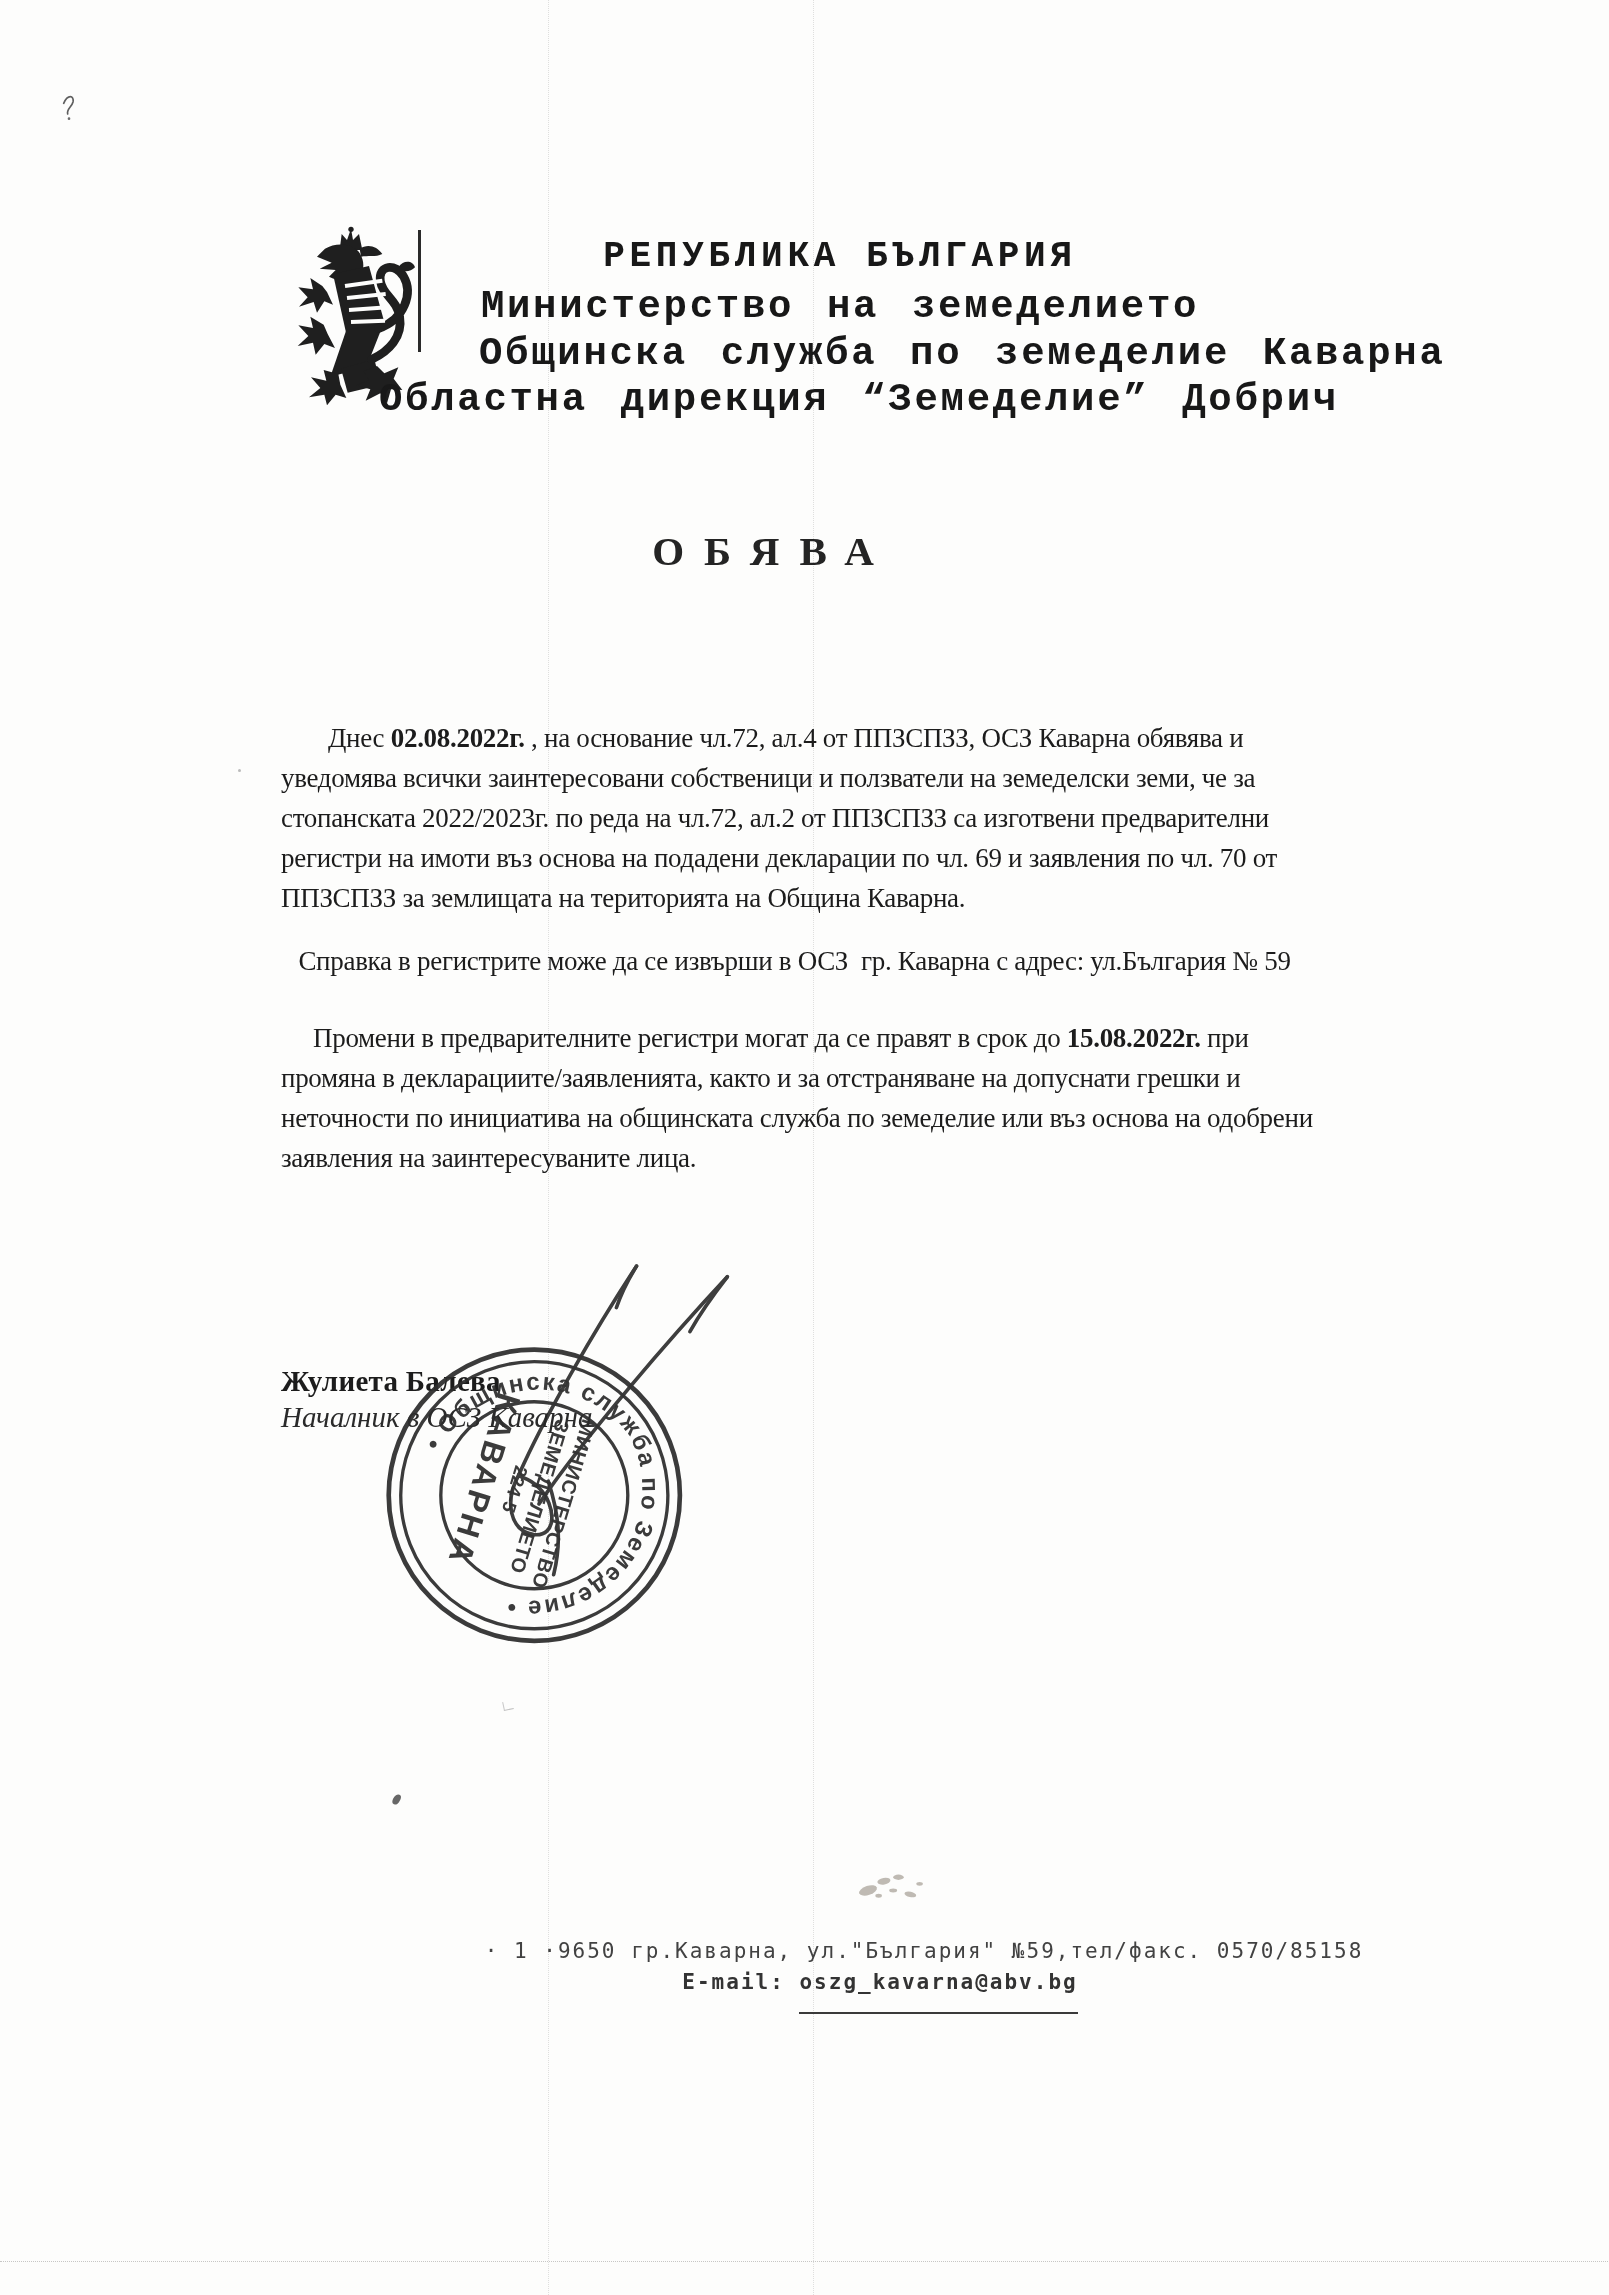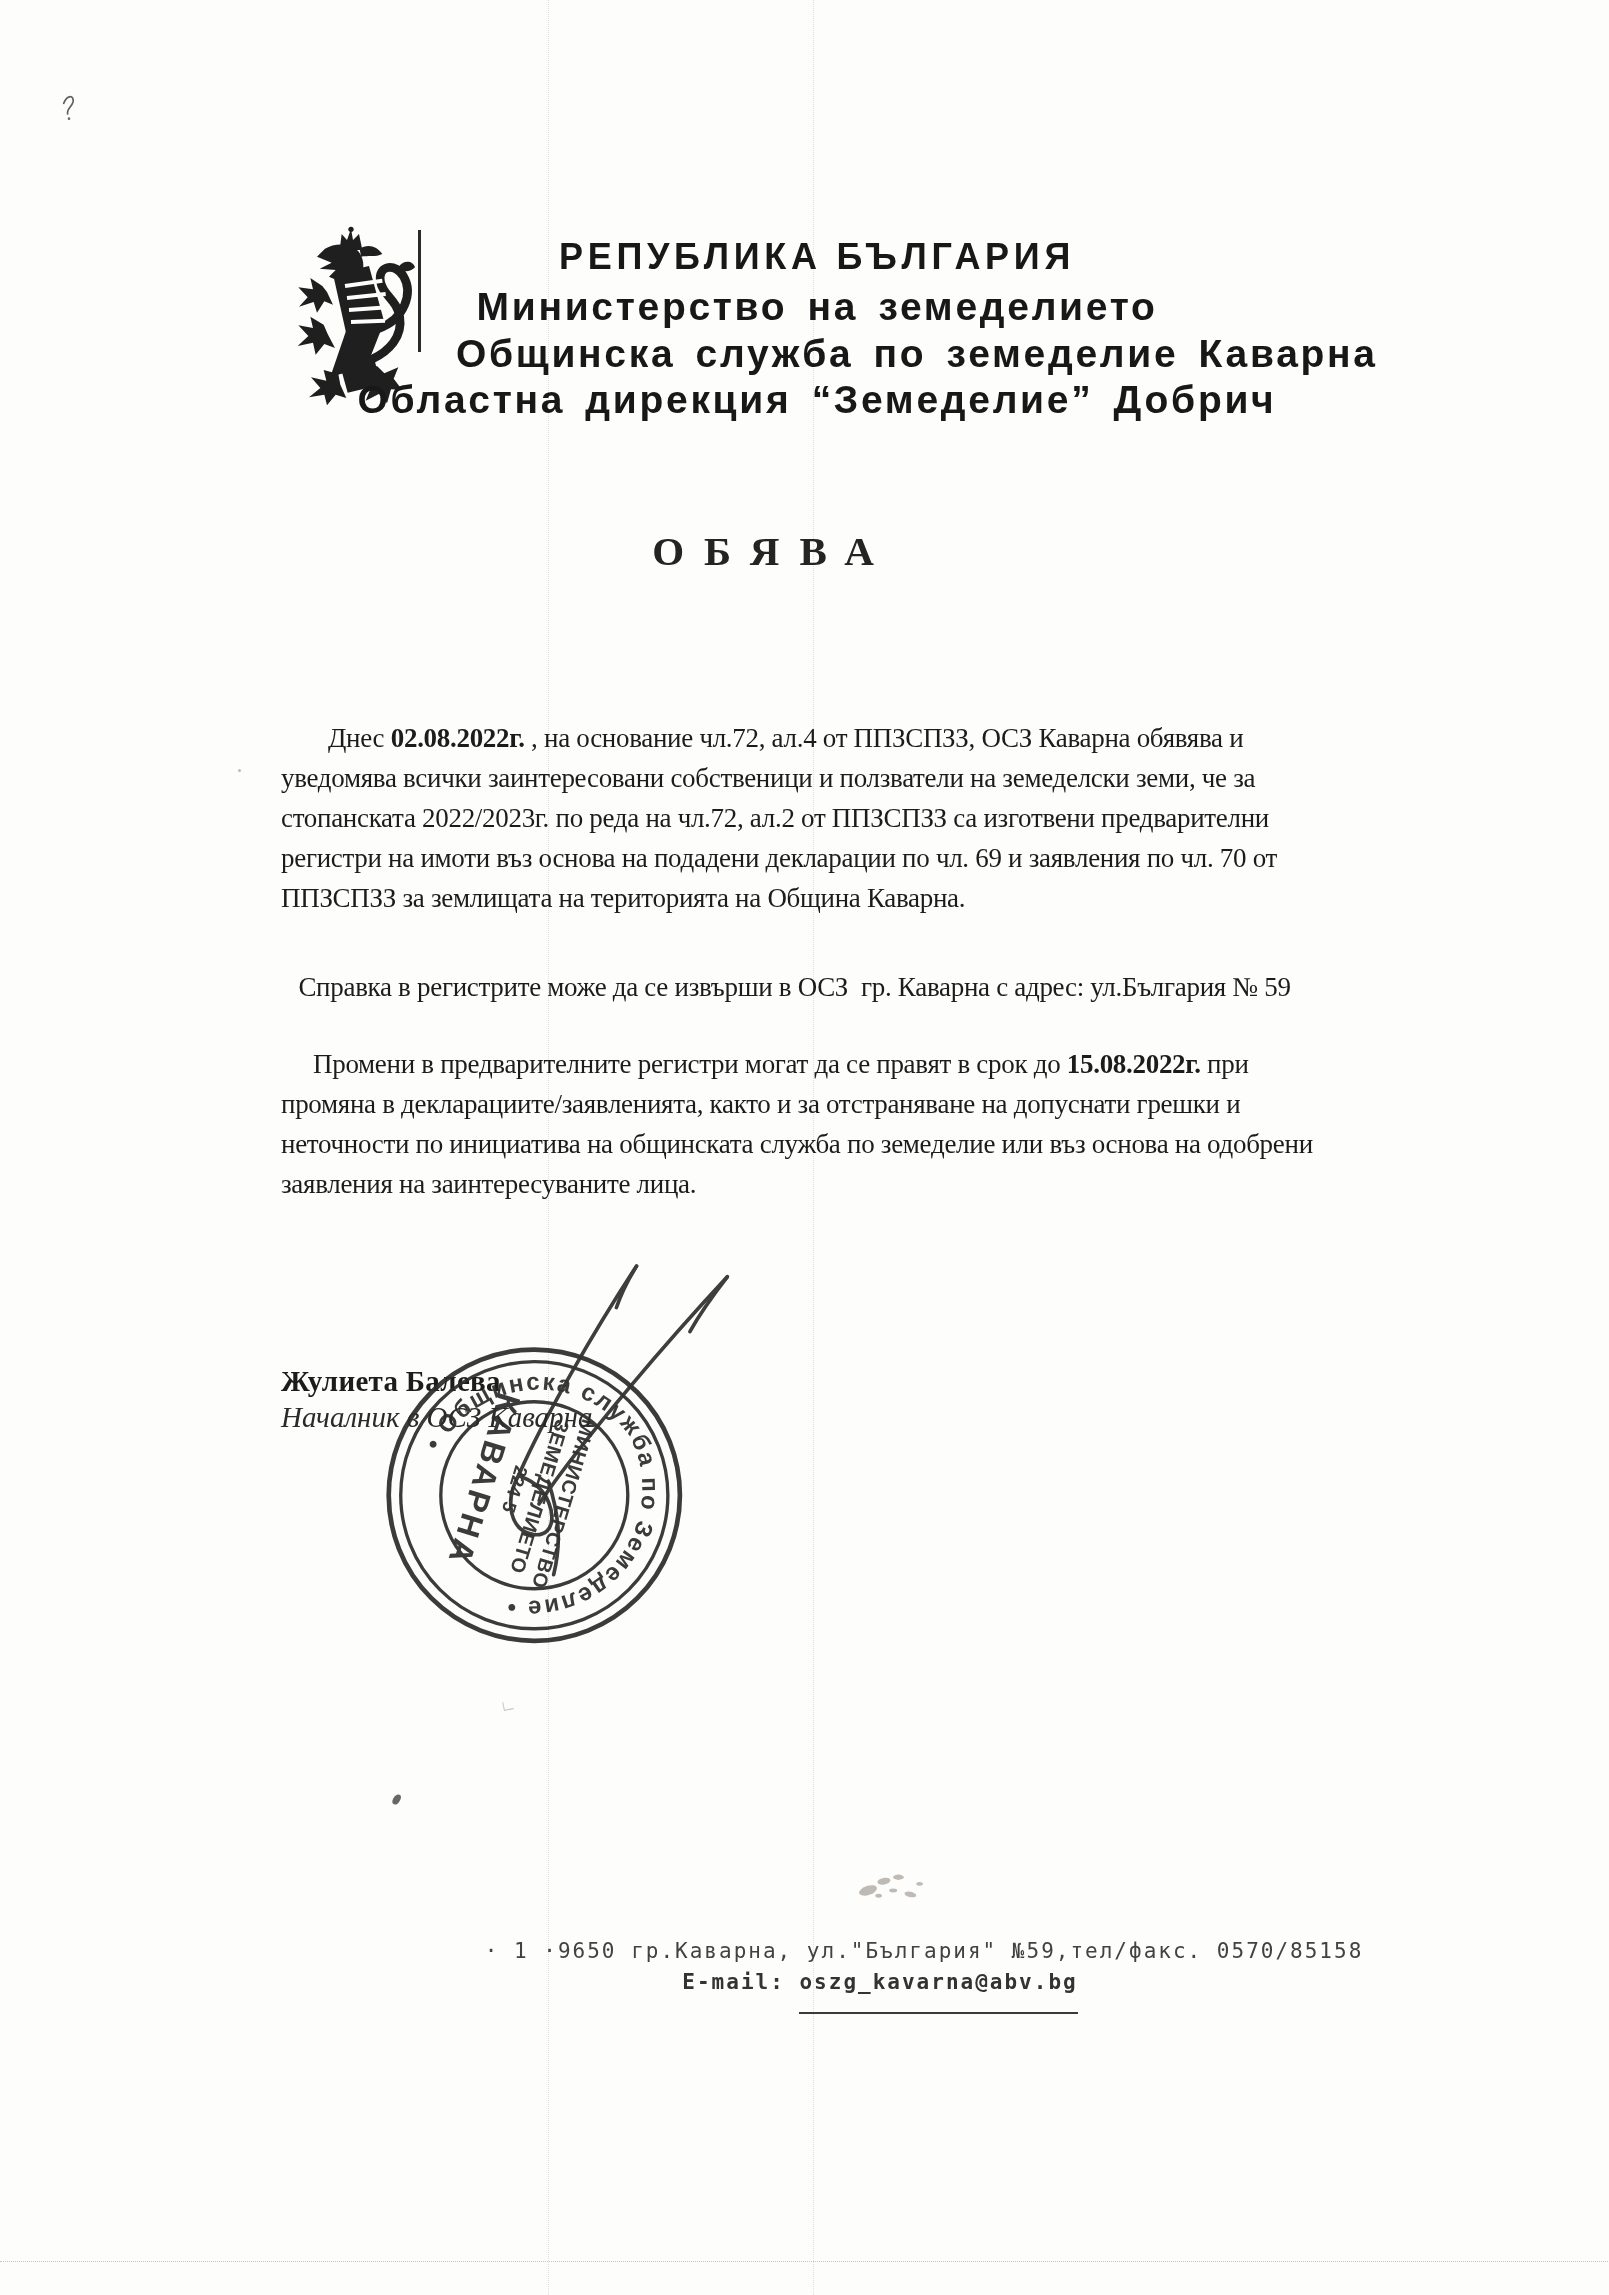--- a/index.html
+++ b/index.html
@@ -13,35 +13,35 @@
   .scanline{position:absolute;left:0;right:0;top:2261px;height:0;border-top:1.3px dotted rgba(110,110,110,.38);}
   .squiggle{position:absolute;left:61px;top:90px;}
   .inkdot{position:absolute;left:393px;top:1794px;width:7.4px;height:11.4px;background:#4c4c4c;border-radius:60% 40% 55% 45%;transform:rotate(24deg);opacity:.85;}
   .smalldot{position:absolute;left:238px;top:769px;width:3.3px;height:3.3px;border-radius:50%;background:#8f8f8f;opacity:.6;}
   .tinymark{position:absolute;left:503px;top:1701px;width:9.4px;height:8px;border-bottom:1.3px solid #9a9a9a;border-left:1.3px solid #a5a5a5;transform:rotate(-12deg);opacity:.6;}
   .smudge{position:absolute;left:849px;top:1868px;}
 
   
   .lion{position:absolute;left:282px;top:226px;width:134px;height:180px;}
   .vrule{position:absolute;left:418px;top:230px;width:2.7px;height:122px;background:#2a2a2a;}
-  .lhead{position:absolute;left:356px;top:238px;width:922px;text-align:center;
-         font-family:Liberation Sans, sans-serif;font-weight:bold;color:#181818;}
+  .lhead{position:absolute;left:379px;top:238px;width:922px;text-align:center;
+         font-family:Liberation Mono, monospace;font-weight:bold;color:#181818;}
   .lhead .h1{font-size:36px;line-height:37px;letter-spacing:4.7px;margin-bottom:16px;white-space:pre;}
   .lhead .h2{font-size:39px;line-height:32px;letter-spacing:2.7px;word-spacing:6.7px;margin-bottom:14.7px;white-space:pre;}
   .lhead .h2.l3{margin-bottom:10.7px;}
   .lhead .h2.shift{padding-left:100px;}
 
   .title{position:absolute;left:0;right:0;top:527px;text-align:center;transform:translateX(-32px);
          font-weight:bold;font-size:41px;letter-spacing:20px;color:#242424;}
 
   
   .bodytext{position:absolute;left:281px;top:718px;width:1096px;font-size:27px;line-height:40px;letter-spacing:-0.3px;color:#1c1c1c;}
   .bline{white-space:pre;}
   .b{font-weight:bold;}
-  .para.p0{margin-bottom:49px;}
+  .para.p0{margin-bottom:23px;}
   .para.p1{margin-bottom:18.7px;}
   .para.p2{margin-bottom:37px;}
   .para.p0 .bline:first-child{padding-left:47px;}
   .para.p1 .bline:first-child{padding-left:32px;}
   .para.p2 .bline:first-child{padding-left:17.4px;}
   .para.p3 .bline:first-child{padding-left:32px;}
 
   
   .sig-name{position:absolute;left:281px;top:1365px;font-size:29px;font-weight:bold;color:#1c1c1c;letter-spacing:0.3px;}
   .sig-role{position:absolute;left:281px;top:1401px;font-size:29px;font-style:italic;color:#2a2a2a;}

